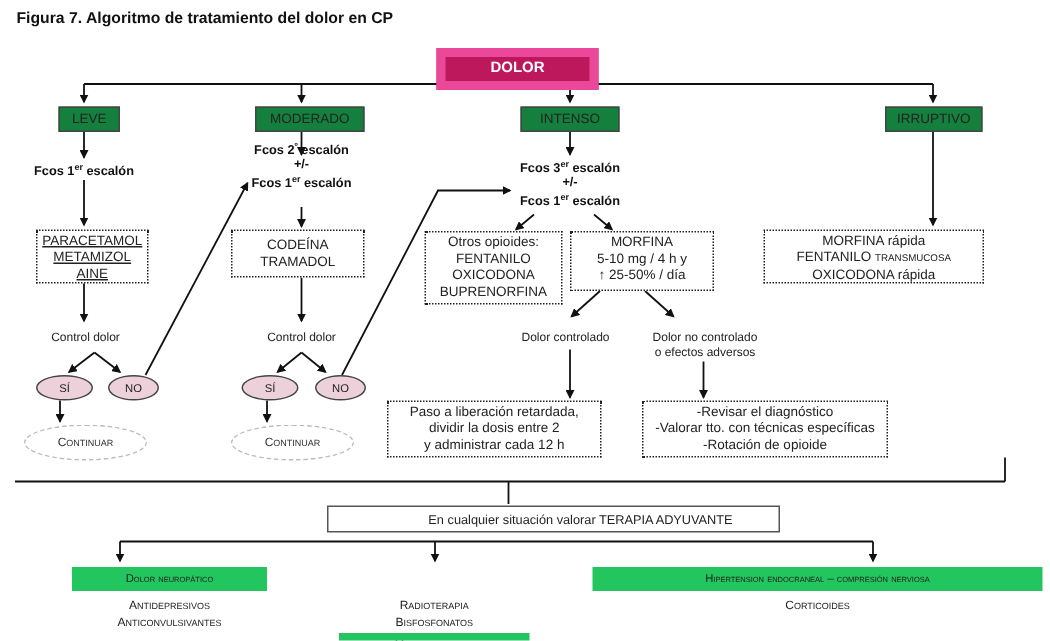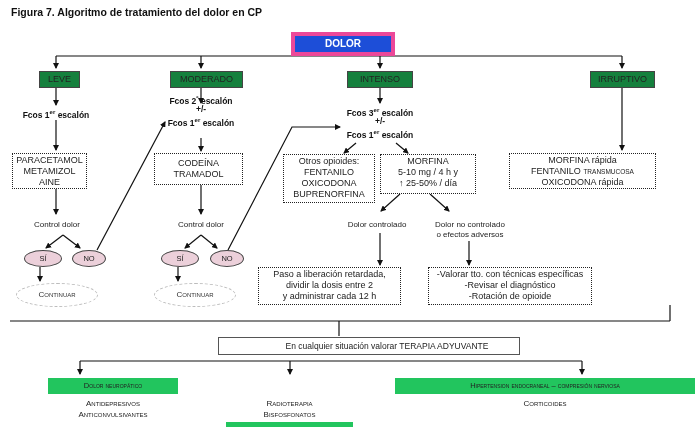--- a/index.html
+++ b/index.html
@@ -3,22 +3,22 @@
 <meta charset="utf-8">
 <style>
   html, body { margin: 0; padding: 0; background: #ffffff; }
   body { width: 700px; height: 427px; position: relative; overflow: hidden;
          font-family: "Liberation Sans", sans-serif; color: #111; }
   .abs { position: absolute; }
   #title { left: 11px; top: 6px; font-size: 10.5px; font-weight: bold; white-space: nowrap; text-align: right; }
   #title .fig { font-weight: 900; }
   #title .rest { font-weight: bold; }
   svg#wires { position: absolute; left: 0; top: 0; width: 700px; height: 427px; }
-  .root { background: #1d4ed8; color: #fff; font-weight: bold; font-size: 10px;
-          text-align: center; line-height: 16px; border: 4px solid #ec4899; }
+  .root { background: #be185d; color: #fff; font-weight: bold; font-size: 10px;
+          text-align: center; line-height: 16px; border: 6px solid #ec4899; }
   .cat { background: #15803d; border: 1px solid #444; font-size: 9px; text-align: center;
          line-height: 15px; color: #222; }
   .step { font-size: 8.5px; font-weight: bold; text-align: center; line-height: 11px; white-space: nowrap; }
   .step sup { font-size: 6px; }
   .drug { border: 1px dotted #222; font-size: 9px; text-align: center; line-height: 11px; background:#fff; color:#222; }
   .lbl { font-size: 8px; text-align: center; line-height: 10px; color: #222; white-space: nowrap; }
   .oval { background: #ecd0da; border: 1px solid #444; border-radius: 50%; font-size: 7.5px;
           text-align: center; line-height: 15px; color: #222; }
   .cont { border: 1px dashed #bbb; border-radius: 50%; font-size: 8px; text-align: center;
           line-height: 22px; color: #333; font-variant: small-caps; }
@@ -90,21 +90,21 @@
 <div class="abs root" style="left:291px; top:32px; width:96px; height:16px;">DOLOR</div>
 
 <div class="abs cat" style="left:39px; top:71px; width:39px; height:15px;">LEVE</div>
 <div class="abs cat" style="left:170px; top:71px; width:71px; height:15px;">MODERADO</div>
 <div class="abs cat" style="left:347px; top:71px; width:64px; height:15px;">INTENSO</div>
 <div class="abs cat" style="left:590px; top:71px; width:63px; height:15px;">IRRUPTIVO</div>
 
 <div class="abs step" style="left:16px; top:107px; width:80px;">
   <span>Fcos 1</span><sup>er</sup><span> escalón</span>
 </div>
-<div class="abs drug" style="left:12px; top:153px; width:73px; height:33px; padding-top:1px;">
+<div class="abs drug" style="left:24px; top:153px; width:73px; height:33px; padding-top:1px;text-decoration:underline;">
   <div>PARACETAMOL</div>
   <div>METAMIZOL</div>
   <div>AINE</div>
 </div>
 <div class="abs lbl" style="left:20px; top:220px; width:74px;">Control dolor</div>
 <div class="abs oval" style="left:24px; top:250px; width:36px; height:15px;">SÍ</div>
 <div class="abs oval" style="left:72px; top:250px; width:32px; height:15px;">NO</div>
 <div class="abs cont" style="left:16px; top:283px; width:80px; height:22px;">Continuar</div>
 
 <div class="abs step" style="left:161px; top:93px; width:80px;">
@@ -145,22 +145,22 @@
 <div class="abs lbl" style="left:427px; top:220px; width:86px;">
   <div>Dolor no controlado</div>
   <div>o efectos adversos</div>
 </div>
 <div class="abs drug" style="left:258px; top:267px; width:141px; height:35px; padding-top:1px;">
   <div>Paso a liberación retardada,</div>
   <div>dividir la dosis entre 2</div>
   <div>y administrar cada 12 h</div>
 </div>
 <div class="abs drug" style="left:428px; top:267px; width:162px; height:35px; padding-top:1px;">
+  <div>-Revisar el diagnóstico</div>
   <div>-Valorar tto. con técnicas específicas</div>
-  <div>-Revisar el diagnóstico</div>
   <div>-Rotación de opioide</div>
 </div>
 
 <div class="abs drug" style="left:509px; top:153px; width:145px; height:33px; padding-top:1px;">
   <div><span>MORFINA</span> <span>rápida</span></div>
   <div><span>FENTANILO</span> <span class="small">TRANSMUCOSA</span></div>
   <div><span>OXICODONA</span> <span>rápida</span></div>
 </div>
 
 <div class="abs adj" style="left:218px; top:337px; width:264px; height:16px;padding-left:36px;">En cualquier situación valorar TERAPIA  ADYUVANTE</div>

